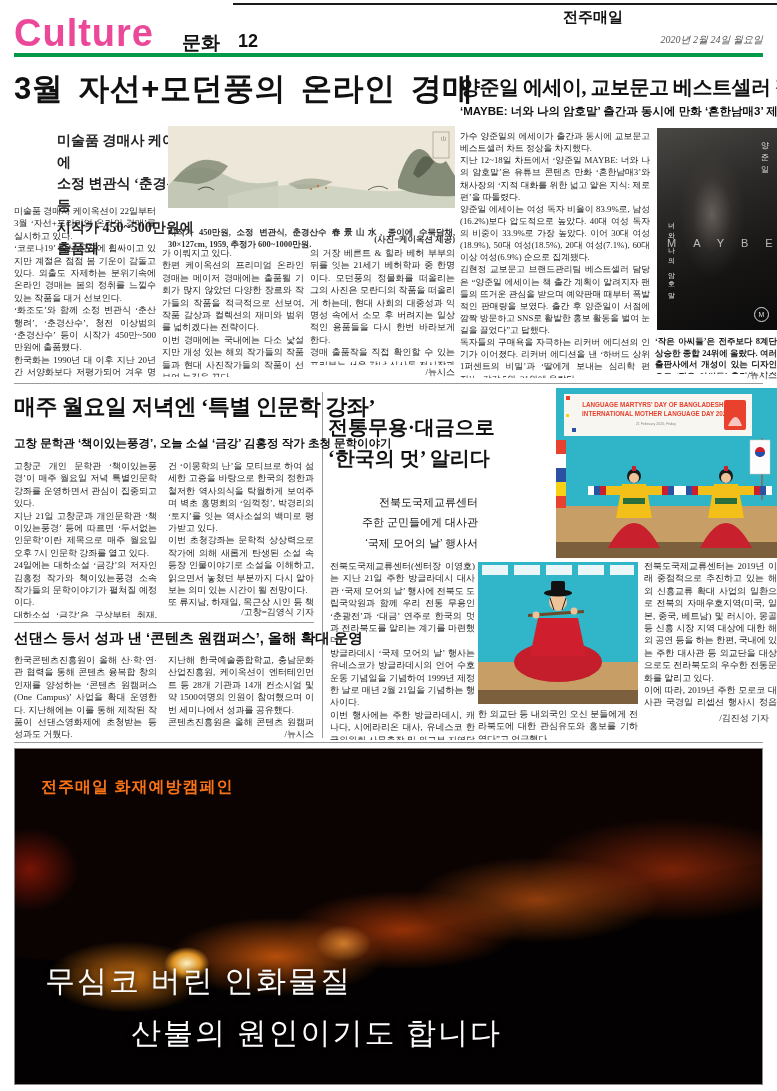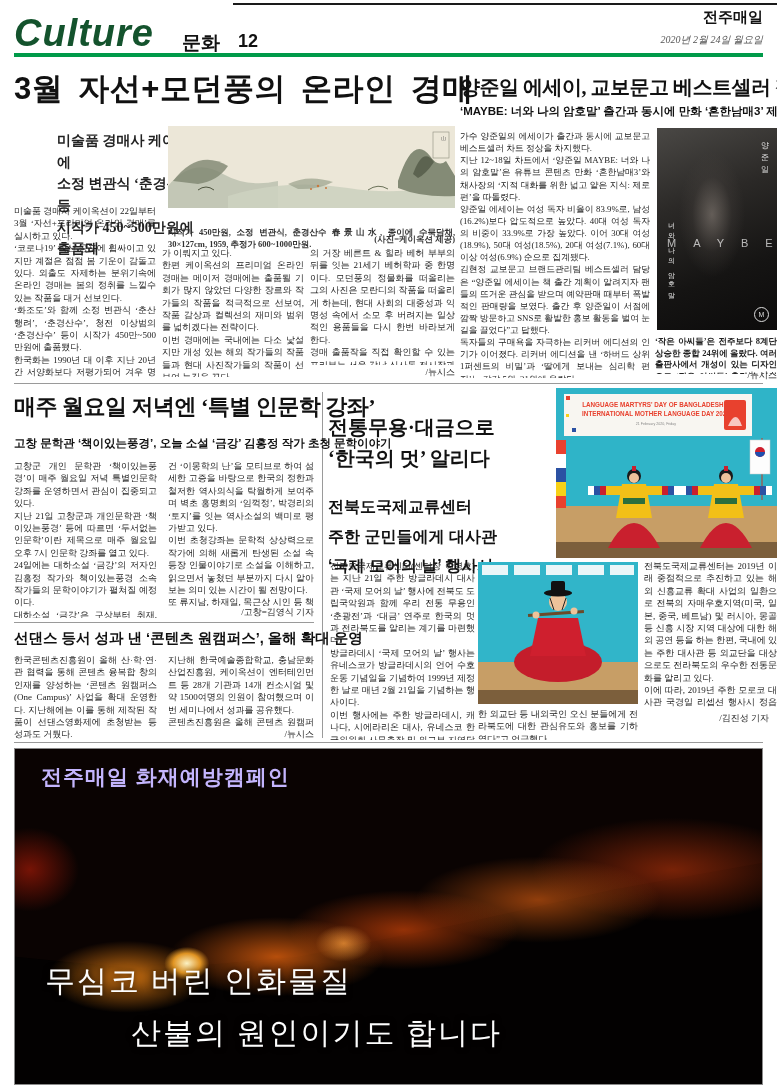--- a/index.html
+++ b/index.html
@@ -2,41 +2,41 @@
 <html><head>
 <meta charset="utf-8">
 <style>
   html,body{margin:0;padding:0;background:#fff;}
   .page{position:relative;width:777px;height:1091px;background:#fff;overflow:hidden;
         font-family:"Liberation Serif","DejaVu Serif",serif;color:#111;}
   .abs{position:absolute;}
   .hairline{background:#1a1a1a;}
   .rule-gray{background:#9a9a9a;}
   
-  .logo{font-family:"Liberation Sans","DejaVu Sans",sans-serif;font-style:italic;font-weight:bold;
-        font-size:38px;color:#14532d;letter-spacing:1px;}
+  .logo{font-family:"Liberation Sans","DejaVu Sans",sans-serif;font-weight:bold;
+        font-size:38px;color:#ec4899;letter-spacing:1px;}
   .section-ko{font-family:"Liberation Sans",sans-serif;font-weight:bold;font-size:19px;}
   .pageno{font-family:"Liberation Sans",sans-serif;font-weight:bold;font-size:18px;}
-  .masthead{font-family:"Liberation Sans",sans-serif;font-weight:bold;font-size:15px;text-align:right;}
+  .masthead{font-family:"Liberation Sans",sans-serif;font-weight:bold;font-size:15px;}
   .date{font-size:10px;color:#555;text-align:right;font-style:italic;}
   .green-rule{background:#009A49;}
   
   .h1{font-family:"Liberation Sans","DejaVu Sans",sans-serif;font-weight:bold;font-size:31px;
       letter-spacing:.5px;word-spacing:6px;white-space:nowrap;}
   .subhead-big{font-size:14px;font-weight:bold;line-height:1.55;color:#222;}
   .coltext{font-size:9px;line-height:1.38;text-align:justify;color:#222;white-space:pre-line;overflow:hidden;}
   .caption{font-size:8.5px;font-weight:bold;line-height:1.4;color:#333;text-align:justify;}
   .credit{font-size:8.5px;font-weight:bold;color:#333;text-align:right;}
   .byline{font-size:9px;color:#222;text-align:right;}
   .h2-serif{font-weight:bold;font-size:20px;letter-spacing:-0.5px;text-align:center;white-space:nowrap;}
   .subhead-sans{font-family:"Liberation Sans",sans-serif;font-weight:bold;font-size:11.5px;text-align:center;white-space:nowrap;}
   .h3-serif{font-weight:bold;font-size:22px;letter-spacing:-0.5px;white-space:nowrap;}
   .h4-sans{font-family:"Liberation Sans",sans-serif;font-weight:bold;font-size:14.5px;white-space:nowrap;}
   .dance-h{font-weight:bold;font-size:20px;text-align:center;line-height:1.55;white-space:nowrap;}
-  .dance-sub{font-weight:bold;font-size:16px;text-align:left;line-height:1.85;
+  .dance-sub{font-weight:normal;font-size:11px;text-align:right;line-height:1.85;
              font-family:"Liberation Sans",sans-serif;white-space:nowrap;}
   
   .cover{background:linear-gradient(160deg,#4a4845 0%,#2b2927 35%,#151413 70%,#0c0b0b 100%);}
   .cover-face{position:absolute;left:18%;top:12%;width:55%;height:62%;
               background:radial-gradient(closest-side,rgba(150,140,132,.55),rgba(80,74,70,.25) 60%,transparent);}
   .cover-author{position:absolute;top:8px;right:8px;writing-mode:vertical-rl;color:#ddd;font-size:8px;letter-spacing:4px;}
   .cover-title{position:absolute;left:10px;right:4px;top:54%;color:rgba(235,235,235,.75);
                font-size:11px;letter-spacing:17px;font-family:"Liberation Sans",sans-serif;}
   .cover-sub{position:absolute;left:9px;bottom:34px;writing-mode:vertical-rl;color:#eee;font-size:7px;letter-spacing:3px;}
   .cover-logo{position:absolute;right:8px;bottom:8px;width:13px;height:13px;border:1px solid #ddd;border-radius:50%;
@@ -47,21 +47,21 @@
               clip-path:polygon(0 62%,18% 66%,38% 62%,60% 52%,80% 42%,100% 34%,100% 100%,0 100%);}
   .fire-glow{position:absolute;inset:0;background-image:
       radial-gradient(30px 22px at 23% 64%, rgba(255,246,200,.98), rgba(255,170,40,.85) 45%, transparent 75%),
       radial-gradient(110px 50px at 15% 68%, rgba(255,140,20,.8), transparent 72%),
       radial-gradient(150px 55px at 35% 62%, rgba(255,110,15,.7), transparent 72%),
       radial-gradient(160px 55px at 52% 54%, rgba(240,80,10,.6), transparent 72%),
       radial-gradient(170px 60px at 70% 45%, rgba(255,110,20,.55), transparent 72%),
       radial-gradient(190px 70px at 88% 36%, rgba(210,60,12,.55), transparent 74%),
       radial-gradient(70px 60px at 2% 36%, rgba(190,30,8,.6), transparent 70%),
       radial-gradient(40px 26px at 44% 58%, rgba(255,200,90,.7), transparent 70%);}
-  .fire-label{position:absolute;left:26px;top:14px;color:#c4b5fd;font-weight:bold;font-size:21px;
+  .fire-label{position:absolute;left:26px;top:28px;color:#f97316;font-weight:bold;font-size:16px;
               font-family:"Liberation Sans",sans-serif;letter-spacing:1px;}
   .fire-line{position:absolute;color:#fdfdfd;font-size:30px;letter-spacing:2px;white-space:nowrap;
              text-shadow:0 0 6px rgba(0,0,0,.8);}
 </style>
 </head>
 <body>
 
 <div class="page">
 
   <div class="abs hairline" style="left:233px;top:3px;width:544px;height:2px;"></div>

